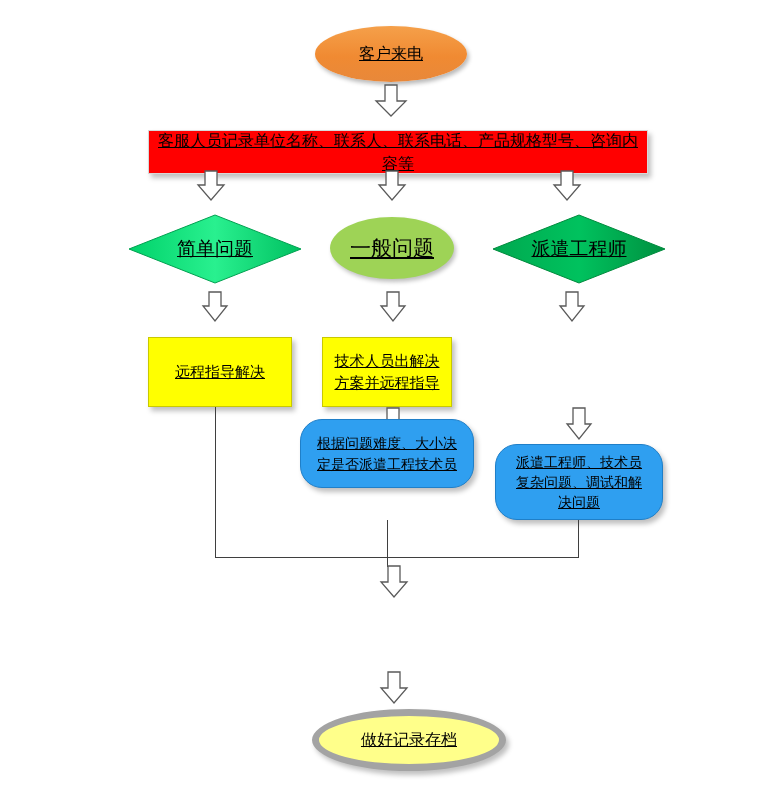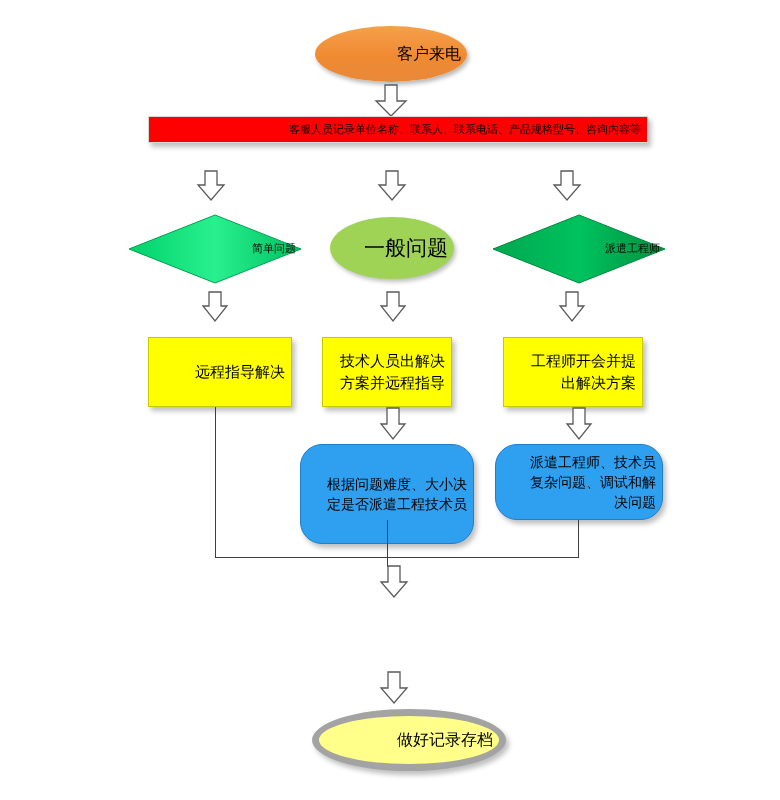--- a/index.html
+++ b/index.html
@@ -17,64 +17,65 @@
     position: relative;
     width: 780px;
     height: 800px;
   }
   .node {
     position: absolute;
     box-sizing: border-box;
     display: flex;
     align-items: center;
     justify-content: center;
-    text-align: right;
+    text-align: center;
     color: #000;
     line-height: 1.45;
+    text-decoration: underline;
   }
   .node .label {
     display: block;
     width: 100%;
     padding: 0 6px;
     white-space: pre-line;
   }
 
   
   .ellipse-start {
     left: 315px; top: 26px;
     width: 152px; height: 56px;
     border-radius: 50%;
     background: linear-gradient(to bottom, #f5a04a 0%, #f08a32 55%, #e8883a 100%);
     box-shadow: 2px 3px 4px rgba(0,0,0,0.28);
     font-size: 16px;
   }
 
   
   .bar-record {
-    left: 148px; top: 116px;
-    width: 500px; height: 27px;
+    left: 148px; top: 130px;
+    width: 500px; height: 44px;
     background: #ff0000;
     border: 1px solid #d8d8d8;
     box-shadow: 3px 4px 5px rgba(0,0,0,0.25);
-    font-size: 11px;
+    font-size: 16px;
     color: #000;
   }
 
   
   .diamond {
     background: transparent;
   }
   .diamond .dshape {
     position: absolute;
     left: 0; top: 0; width: 100%; height: 100%;
   }
   .diamond .label {
     position: relative;
     z-index: 2;
-    font-size: 11px;
+    font-size: 19px;
   }
 
   .dia-simple { left: 128px; top: 214px; width: 174px; height: 70px; }
   .dia-complex { left: 492px; top: 214px; width: 174px; height: 70px; }
   .dia-track { left: 263px; top: 598px; width: 270px; height: 66px; }
 
   
   .ellipse-general {
     left: 330px; top: 217px;
     width: 124px; height: 62px;
@@ -96,21 +97,21 @@
   .rect-eng    { left: 503px; top: 337px; width: 140px; height: 70px; }
 
   
   .rect-blue {
     background: #2f9ff0;
     border: 1px solid #1f7fc8;
     border-radius: 22px;
     box-shadow: 3px 4px 5px rgba(0,0,0,0.25);
     font-size: 14px;
   }
-  .rect-dispatch-decide { left: 300px; top: 444px; width: 174px; height: 100px; }
+  .rect-dispatch-decide { left: 300px; top: 419px; width: 174px; height: 69px; }
   .rect-dispatch-do     { left: 495px; top: 444px; width: 168px; height: 76px; }
 
   
   .ellipse-end {
     left: 312px; top: 709px;
     width: 194px; height: 62px;
     border-radius: 50%;
     background: #ffff8a;
     border: 7px solid #a3a3a3;
     box-shadow: 3px 4px 5px rgba(0,0,0,0.25);
@@ -214,24 +215,20 @@
     </svg>
   </div>
 
   <div class="node rect-yellow rect-remote">
     <span class="label">远程指导解决</span>
   </div>
   <div class="node rect-yellow rect-tech">
     <span class="label">技术人员出解决
 方案并远程指导</span>
   </div>
-  <div class="node rect-yellow rect-eng">
-    <span class="label">工程师开会并提
-出解决方案</span>
-  </div>
 
   <div class="block-arrow" style="left:379px; top:407px;">
     <svg width="28" height="34" viewBox="0 0 28 34">
       <polygon points="8,1 20,1 20,17 26,17 14,32 2,17 8,17" fill="#ffffff" stroke="#5a5a5a" stroke-width="1.3"></polygon>
     </svg>
   </div>
   <div class="block-arrow" style="left:565px; top:407px;">
     <svg width="28" height="34" viewBox="0 0 28 34">
       <polygon points="8,1 20,1 20,17 26,17 14,32 2,17 8,17" fill="#ffffff" stroke="#5a5a5a" stroke-width="1.3"></polygon>
     </svg>

